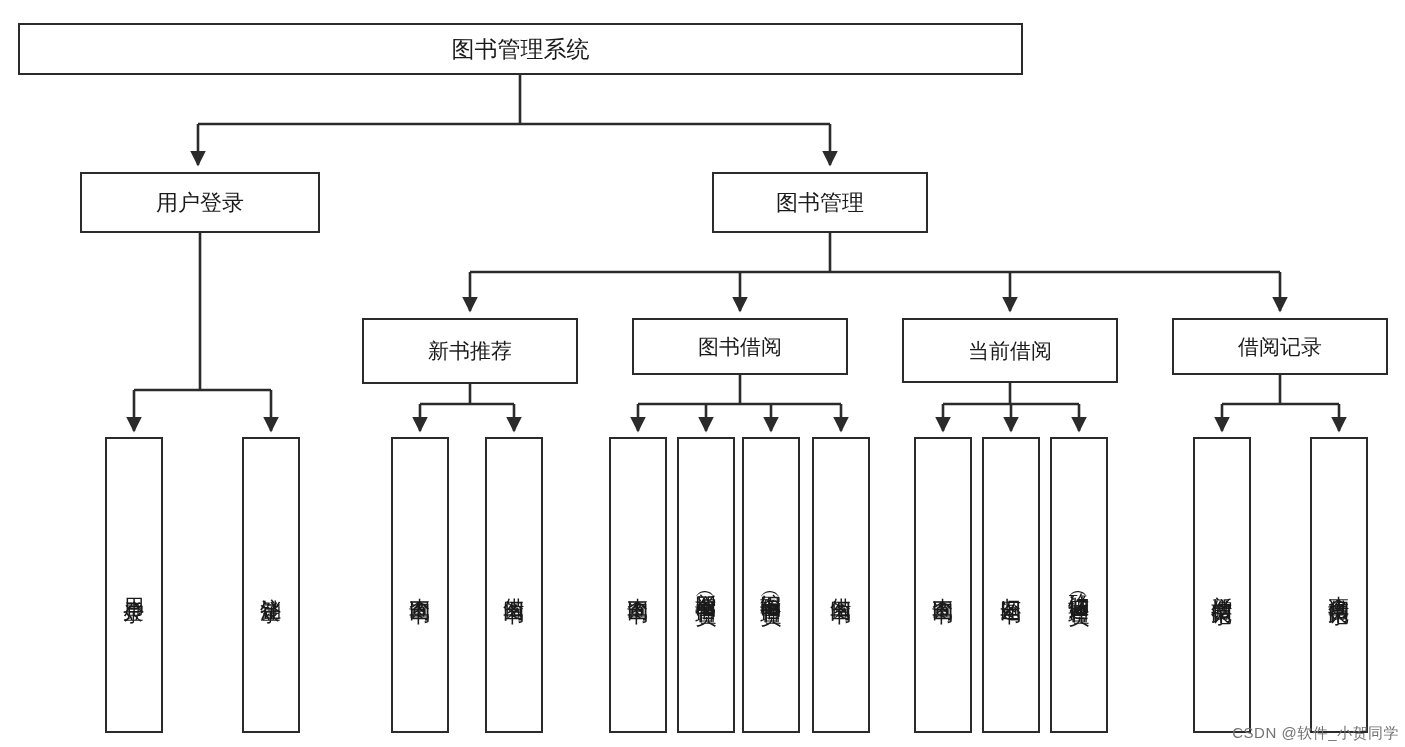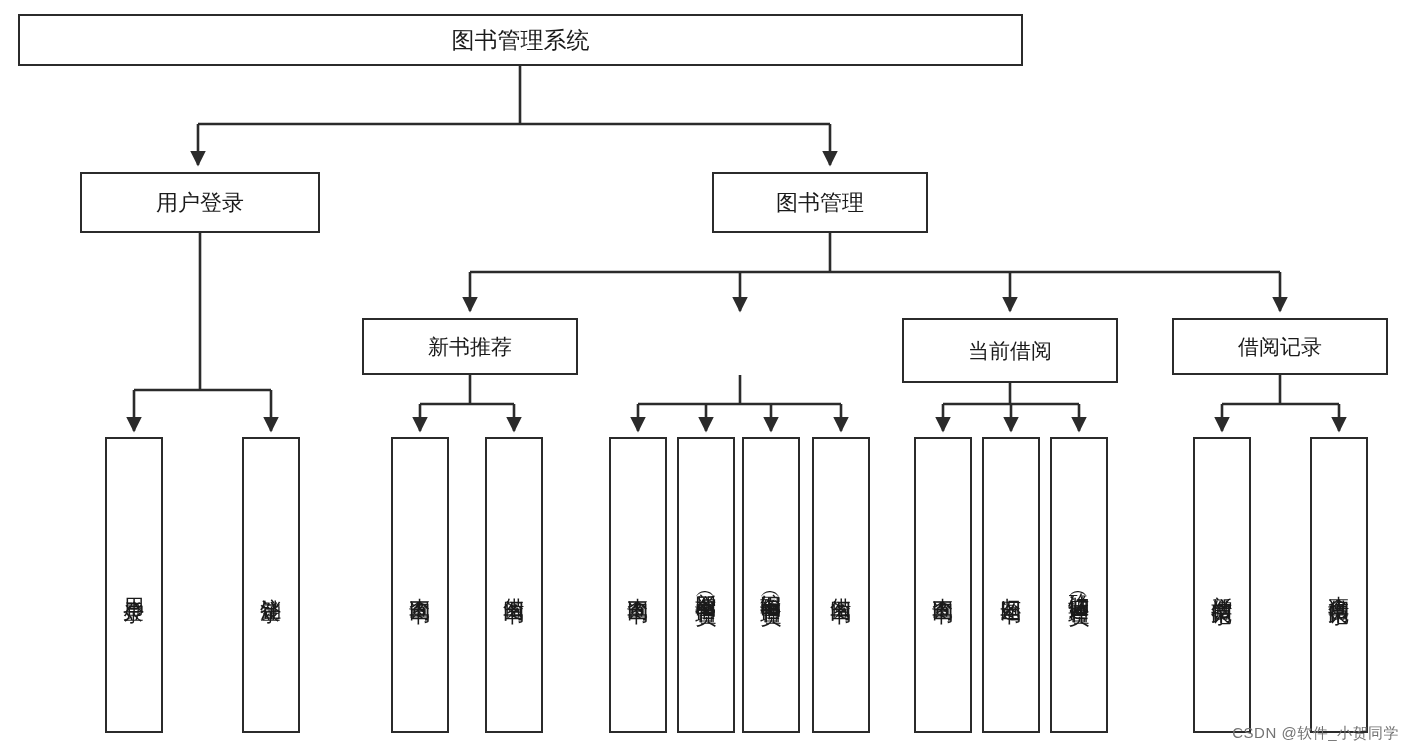--- a/index.html
+++ b/index.html
@@ -4,21 +4,21 @@
 <style>
   html,body{margin:0;padding:0;background:#ffffff;}
   body{width:1405px;height:747px;overflow:hidden;
        font-family:"Liberation Sans","DejaVu Sans",sans-serif;}
   #stage{position:relative;width:1405px;height:747px;background:#fff;}
   svg#wires{position:absolute;left:0;top:0;width:1405px;height:747px;}
 
   .node{position:absolute;box-sizing:border-box;background:#ffffff;
         border:2.5px solid #2b2b2b;display:flex;align-items:center;
         justify-content:center;color:#1a1a1a;}
-  .node.root{font-size:23px;}
+  .node.root{font-size:23px;margin-top:9px;}
   .node.lvl2{font-size:22px;}
   .node.lvl3{font-size:21px;}
 
   .leaf{position:absolute;box-sizing:border-box;background:#ffffff;
         border:2.5px solid #2b2b2b;display:flex;align-items:center;
         justify-content:center;color:#1a1a1a;}
   .leaf .vtext{
       writing-mode:vertical-rl;
       text-orientation:upright;
       font-size:21px;
@@ -89,22 +89,25 @@
     <span>图书管理系统</span>
   </div>
 
   <div class="node lvl2" style="left:80px;top:172px;width:240px;height:61px;">
     <span>用户登录</span>
   </div>
   <div class="node lvl2" style="left:712px;top:172px;width:216px;height:61px;">
     <span>图书管理</span>
   </div>
 
-  <div class="node lvl3" style="left:362px;top:318px;width:216px;height:57px;">
+  <div class="node lvl3" style="left:362px;top:318px;width:216px;height:66px;">
     <span>新书推荐</span>
+  </div>
+  <div class="node lvl3" style="left:632px;top:318px;width:216px;height:57px;">
+    <span>图书借阅</span>
   </div>
   <div class="node lvl3" style="left:902px;top:318px;width:216px;height:65px;">
     <span>当前借阅</span>
   </div>
   <div class="node lvl3" style="left:1172px;top:318px;width:216px;height:57px;">
     <span>借阅记录</span>
   </div>
 
   <div class="leaf" style="left:105px;top:437px;width:58px;height:296px;">
     <span class="vtext">用户登录</span>

